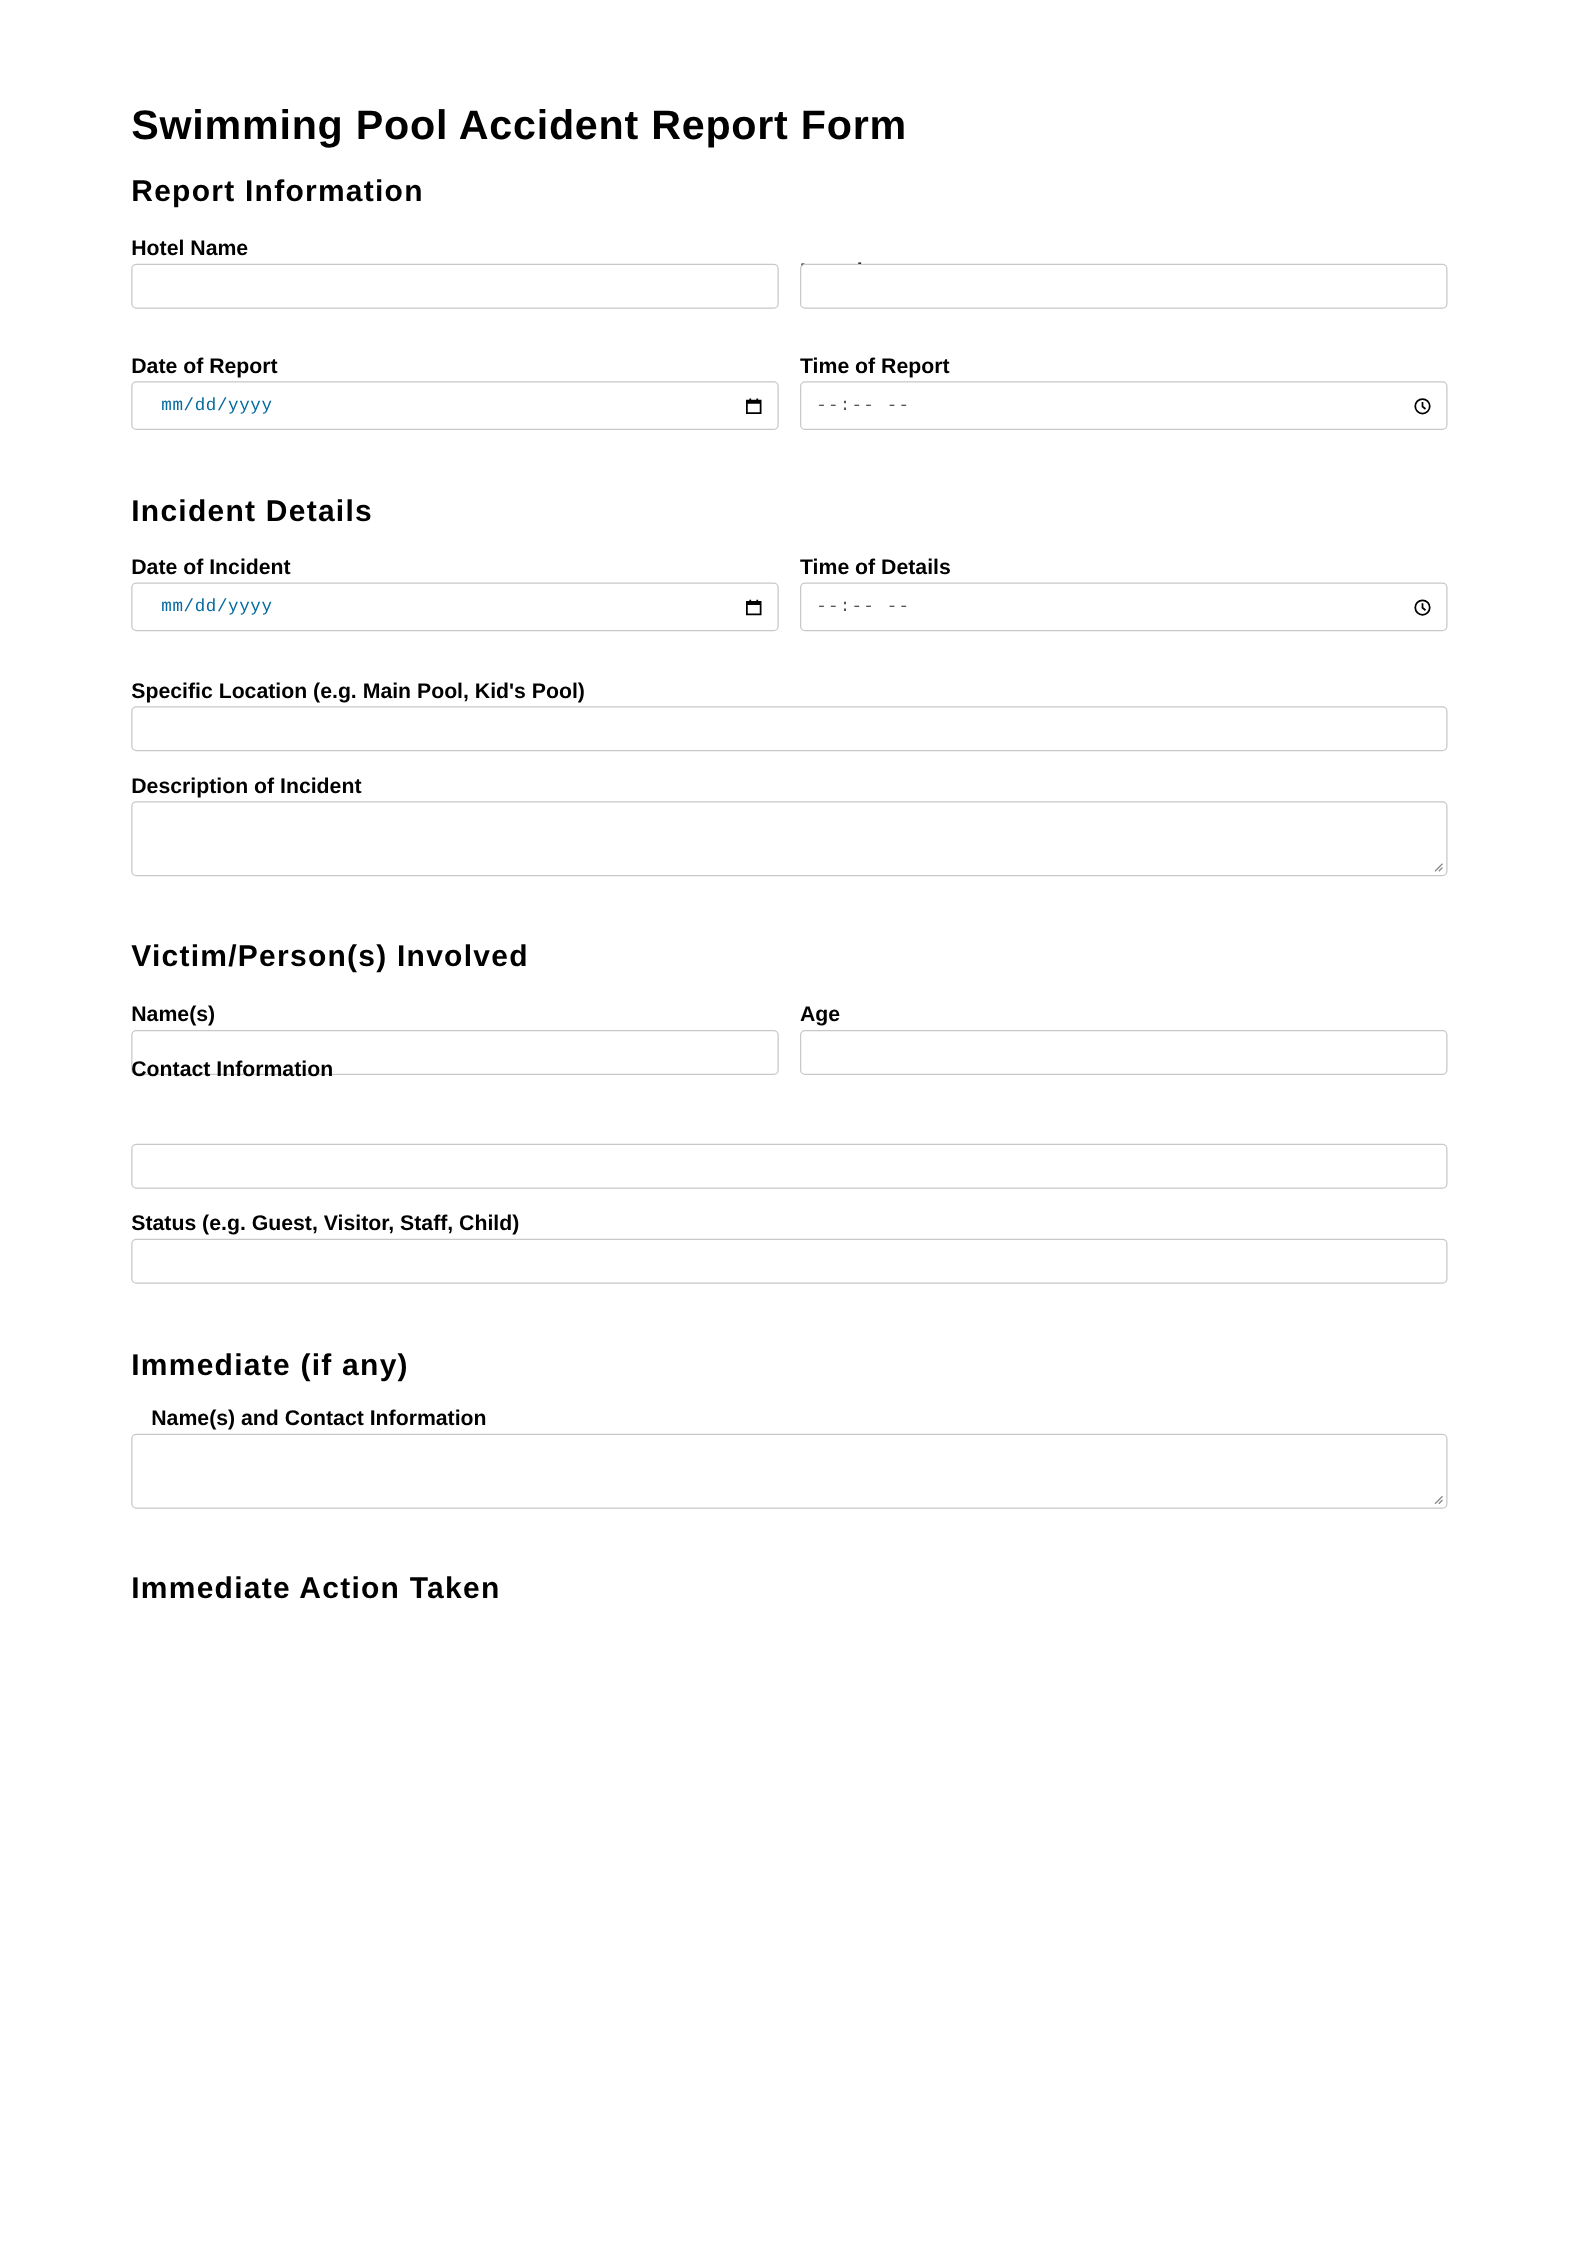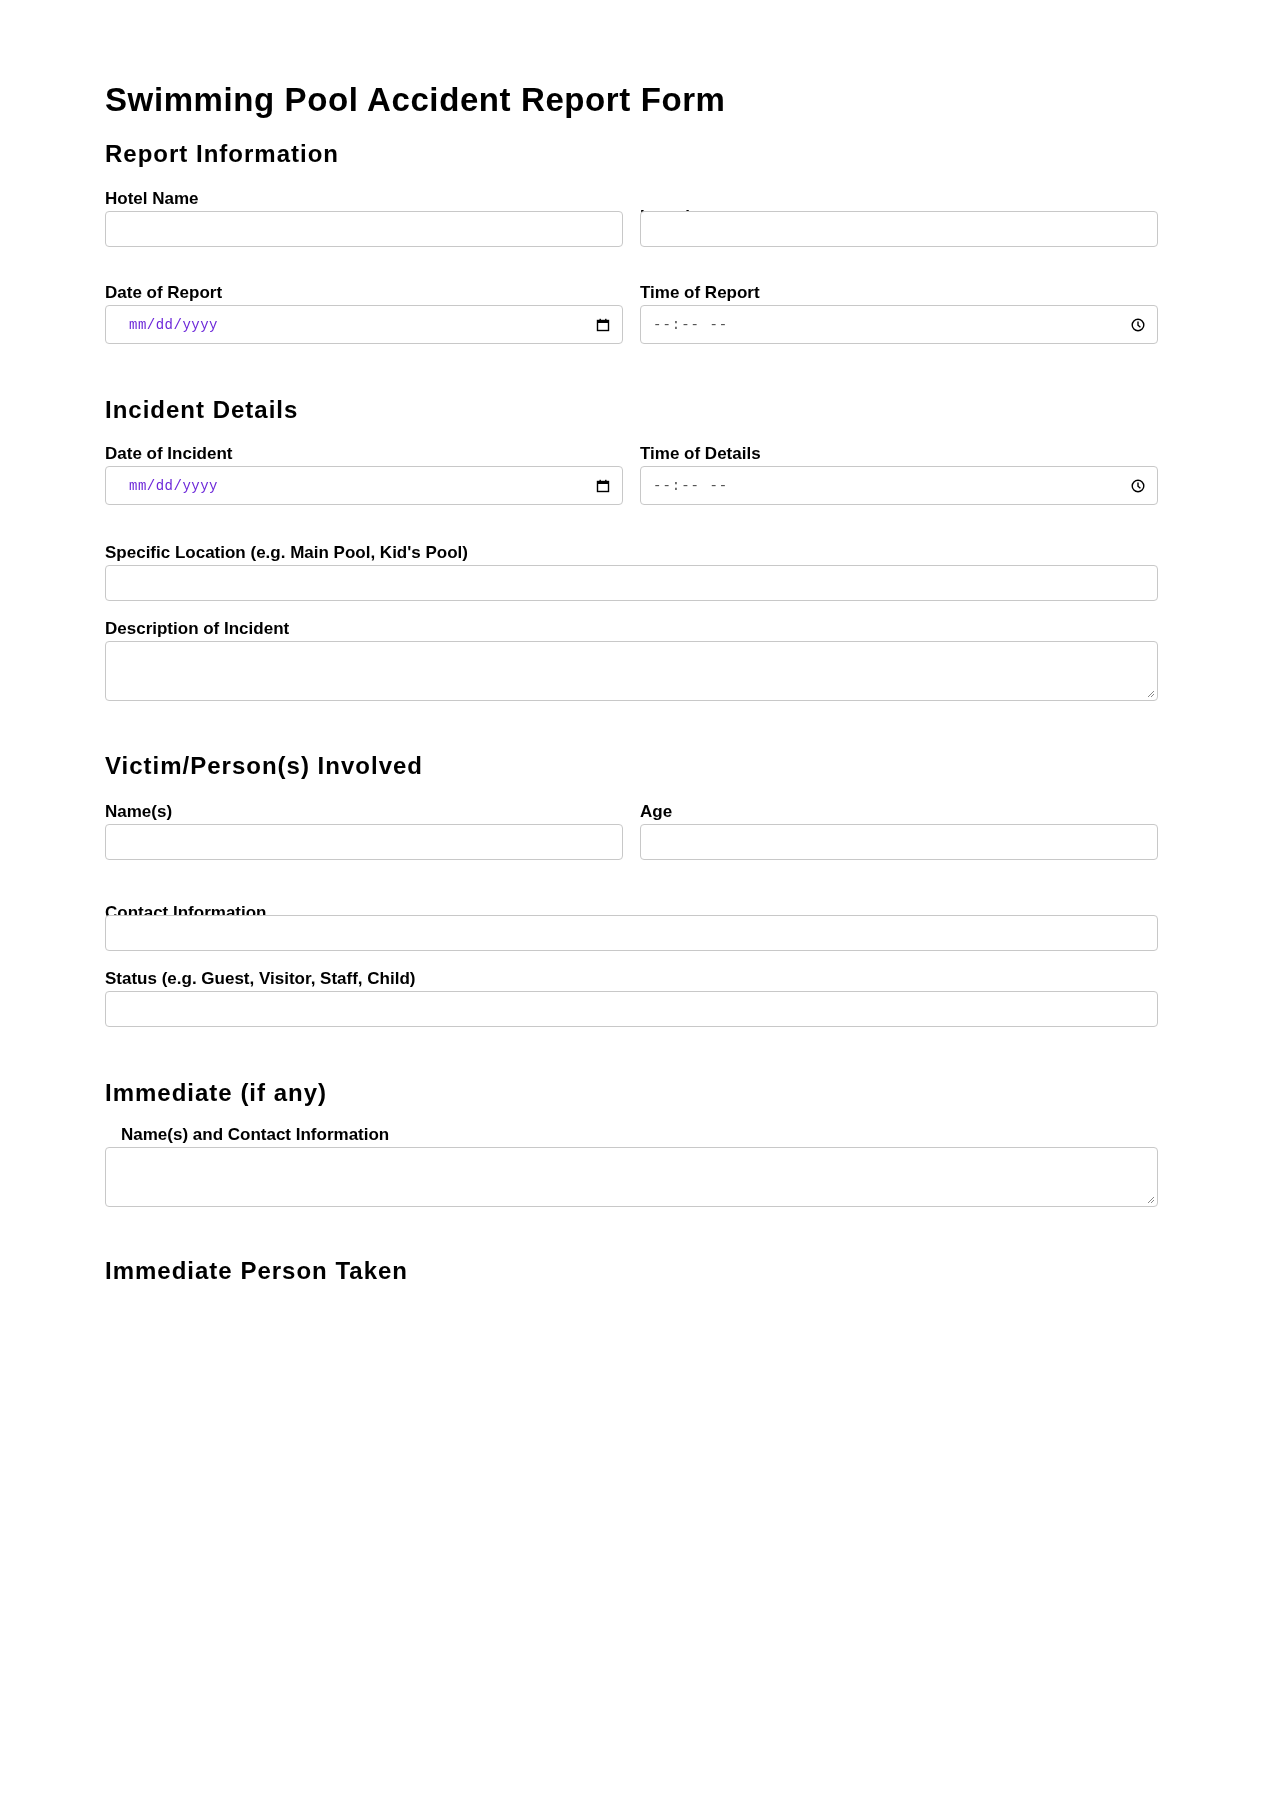--- a/index.html
+++ b/index.html
@@ -62,21 +62,21 @@
       display: flex;
       align-items: center;
     }
     .col-left { left: 0; width: 518px; }
     .col-right { left: 535px; width: 518px; }
     .col-full { left: 0; width: 1053px; }
     .input-h { height: 36px; }
     .dt-h { height: 39px; }
     .textarea-h { height: 60px; }
     .placeholder {
-      color: #6d28d9;
+      color: #0369a1;
       letter-spacing: 0.5px;
       padding-left: 11px;
     }
     .time-ph {
       color: #555;
       letter-spacing: 1px;
     }
     .field-icon {
       position: absolute;
       right: 12px;
@@ -162,30 +162,30 @@
   </div>
 
   <h2 class="section-title" style="top:752px;">Victim/Person(s) Involved</h2>
 
   <label class="field-label" style="left:0; top:803px;">Name(s)</label>
   <div class="field col-left input-h" style="top:824px;"></div>
 
   <label class="field-label" style="left:535px; top:803px;">Age</label>
   <div class="field col-right input-h" style="top:824px;"></div>
 
-  <label class="field-label" style="left:0; top:904px;">Contact Information</label>
+  <label class="field-label" style="left:0; top:847px;">Contact Information</label>
   <div class="field col-full input-h" style="top:915px;"></div>
 
   <label class="field-label" style="left:0; top:970px;">Status (e.g. Guest, Visitor, Staff, Child)</label>
   <div class="field col-full input-h" style="top:991px;"></div>
 
   <h2 class="section-title" style="top:1079px;">Immediate (if any)</h2>
 
   <label class="field-label" style="left:16px; top:1126px;">Name(s) and Contact Information</label>
   <div class="field col-full textarea-h" style="top:1147px;">
     <svg class="resize-handle" viewBox="0 0 9 9">
       <path d="M8 2 L2 8 M8 5 L5 8" stroke="#888" stroke-width="1"></path>
     </svg>
   </div>
 
-  <h2 class="section-title" style="top:1257px;">Immediate Person Taken</h2>
+  <h2 class="section-title" style="top:1257px;">Immediate Action Taken</h2>
 
 </div>
 
 </body></html>

